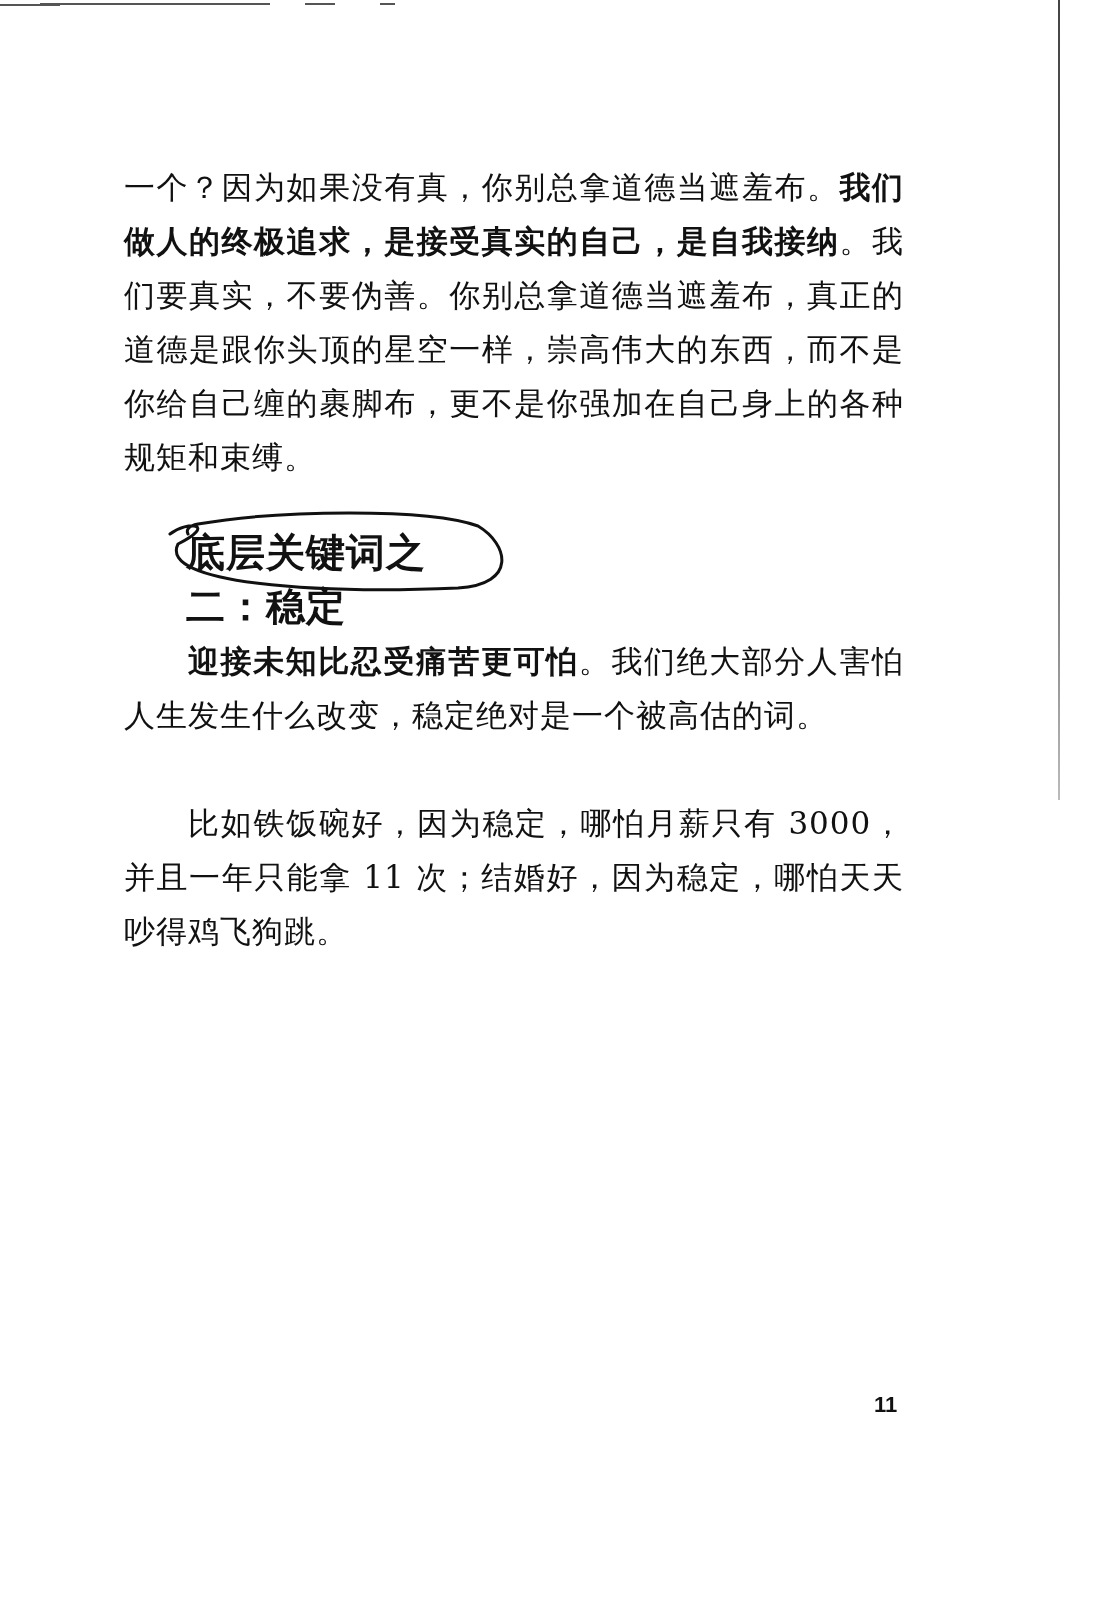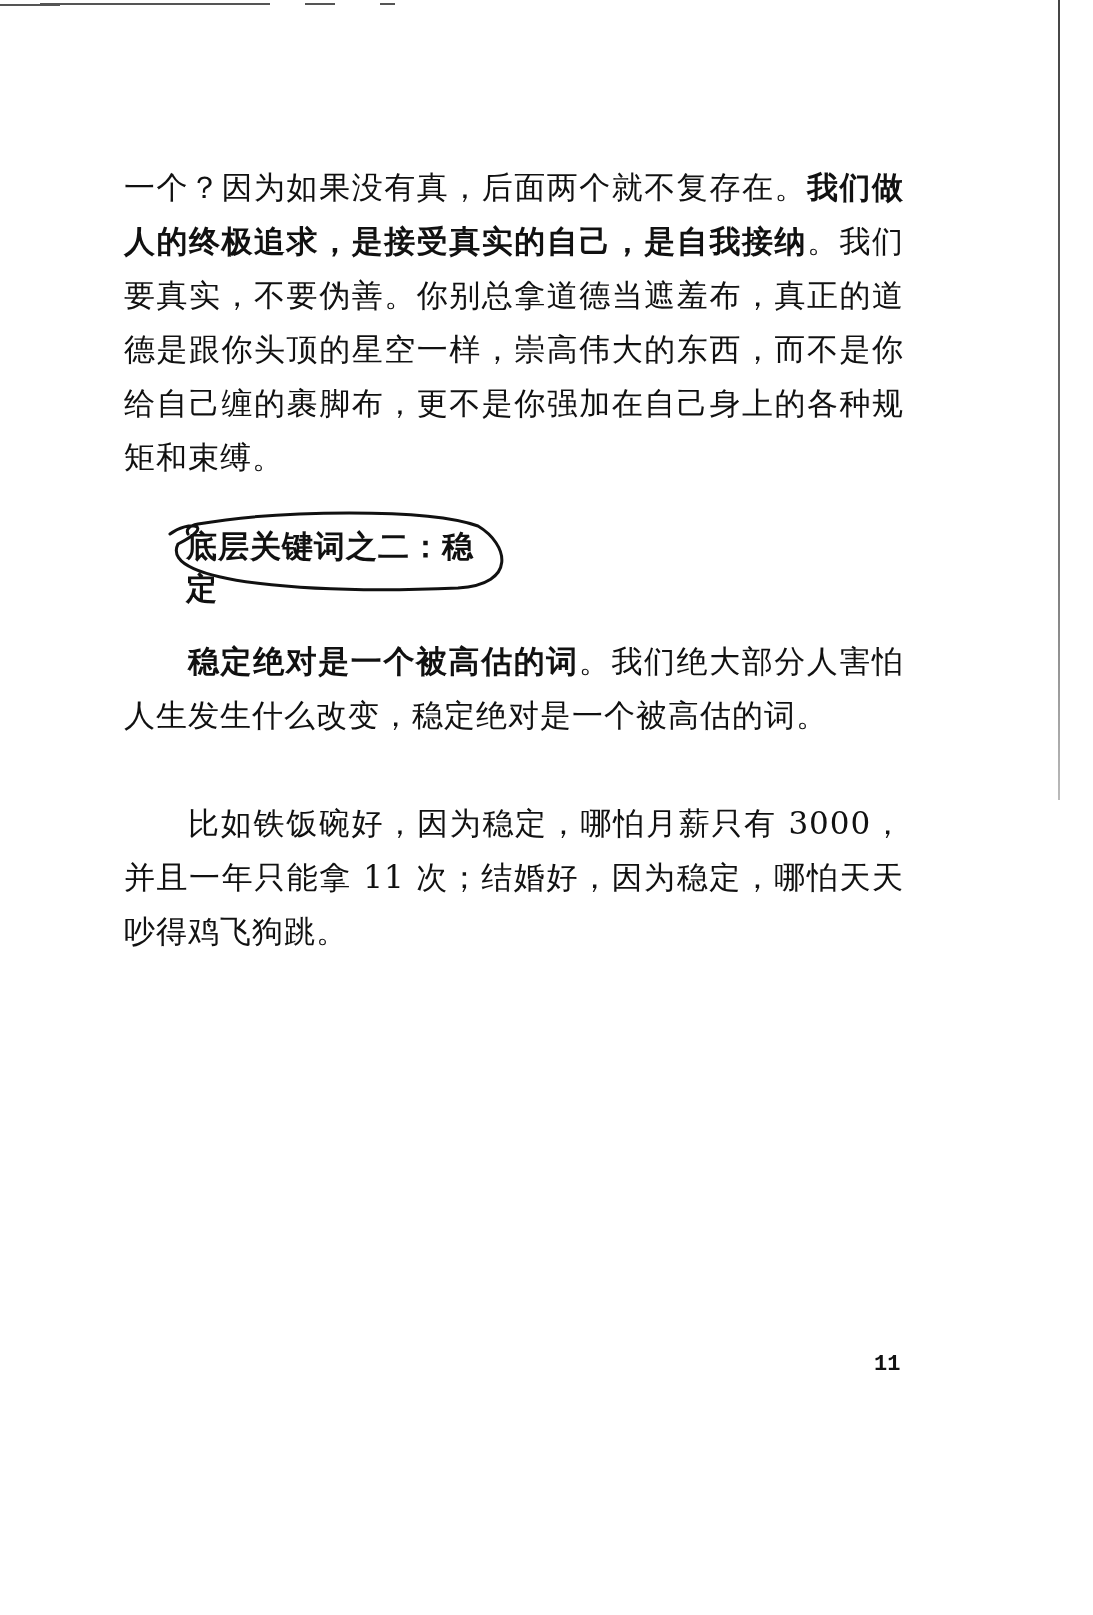--- a/index.html
+++ b/index.html
@@ -8,51 +8,51 @@
   .scan-top { position: absolute; top: 0; left: 0; width: 1093px; height: 8px; }
   .scan-top span { position: absolute; height: 2px; background: #555; top: 3px; }
   .right-edge { position: absolute; top: 0; right: 33px; width: 2px; height: 800px;
                 background: linear-gradient(#444, #777 70%, #bbb); }
   .page { position: absolute; left: 124px; top: 160px; width: 780px; }
   p { margin: 0; font-size: 31px; line-height: 54px; letter-spacing: 1px; text-align: justify; }
   p.indent { text-indent: 64px; }
   b { font-weight: bold; }
   .para-gap { height: 54px; }
   .heading-wrap { position: relative; margin: 26px 0 0 40px; height: 84px; width: 340px; }
-  .heading { position: absolute; left: 22px; top: 16px; font-size: 31px; font-weight: bold;
+  .heading { position: absolute; left: 22px; top: 16px; font-size: 39px; font-weight: bold;
              letter-spacing: 1px; font-family: Liberation Mono, monospace; }
   .ellipse-svg { position: absolute; left: -6px; top: -6px; }
-  .page-number { position: absolute; left: 874px; top: 1352px; font-size: 22px; font-weight: bold;
-                 font-family: Liberation Mono, monospace; }
+  .page-number { position: absolute; left: 874px; top: 1392px; font-size: 22px; font-weight: bold;
+                 font-family: Liberation Sans, sans-serif; }
 </style>
 </head>
 <body>
 
 <div class="scan-top">
   <span style="left:0;width:60px;top:4px;"></span>
   <span style="left:40px;width:190px;"></span>
   <span style="left:78px;width:50px;"></span>
   <span style="left:230px;width:40px;"></span>
   <span style="left:305px;width:30px;"></span>
   <span style="left:380px;width:15px;"></span>
 </div>
 <div class="right-edge"></div>
 
 <div class="page">
-  <p><span>一个？因为如果没有真，后面两个就不复存在。</span><b>我们做人的终极追求，是接受真实的自己，是自我接纳</b><span>。我们要真实，不要伪善。你别总拿道德当遮羞布，真正的道德是跟你头顶的星空一样，崇高伟大的东西，而不是你给自己缠的裹脚布，更不是你强加在自己身上的各种规矩和束缚。</span></p>
+  <p><span>一个？因为如果没有真，你别总拿道德当遮羞布。</span><b>我们做人的终极追求，是接受真实的自己，是自我接纳</b><span>。我们要真实，不要伪善。你别总拿道德当遮羞布，真正的道德是跟你头顶的星空一样，崇高伟大的东西，而不是你给自己缠的裹脚布，更不是你强加在自己身上的各种规矩和束缚。</span></p>
 
   <div class="heading-wrap">
     <svg class="ellipse-svg" width="360" height="96" viewBox="0 0 360 96">
       <path d="M12 30 C 30 16, 60 20, 20 40 C 0 80, 160 90, 300 84 C 360 80, 350 40, 320 22 C 270 4, 120 6, 40 20 C 30 22, 28 26, 30 30" fill="none" stroke="#111" stroke-width="3" stroke-linecap="round"></path>
     </svg>
     <div class="heading">底层关键词之二：稳定</div>
   </div>
 
   <div style="height:40px"></div>
-  <p class="indent"><b>稳定绝对是一个被高估的词</b><span>。我们绝大部分人害怕人生发生什么改变，稳定绝对是一个被高估的词。</span></p>
+  <p class="indent"><b>迎接未知比忍受痛苦更可怕</b><span>。我们绝大部分人害怕人生发生什么改变，稳定绝对是一个被高估的词。</span></p>
 
   <div class="para-gap"></div>
   <p class="indent">比如铁饭碗好，因为稳定，哪怕月薪只有 3000，并且一年只能拿 11 次；结婚好，因为稳定，哪怕天天吵得鸡飞狗跳。</p>
 
   <div class="para-gap"></div>
 
   <div class="para-gap"></div>
 </div>
 
 <div class="page-number">11</div>

